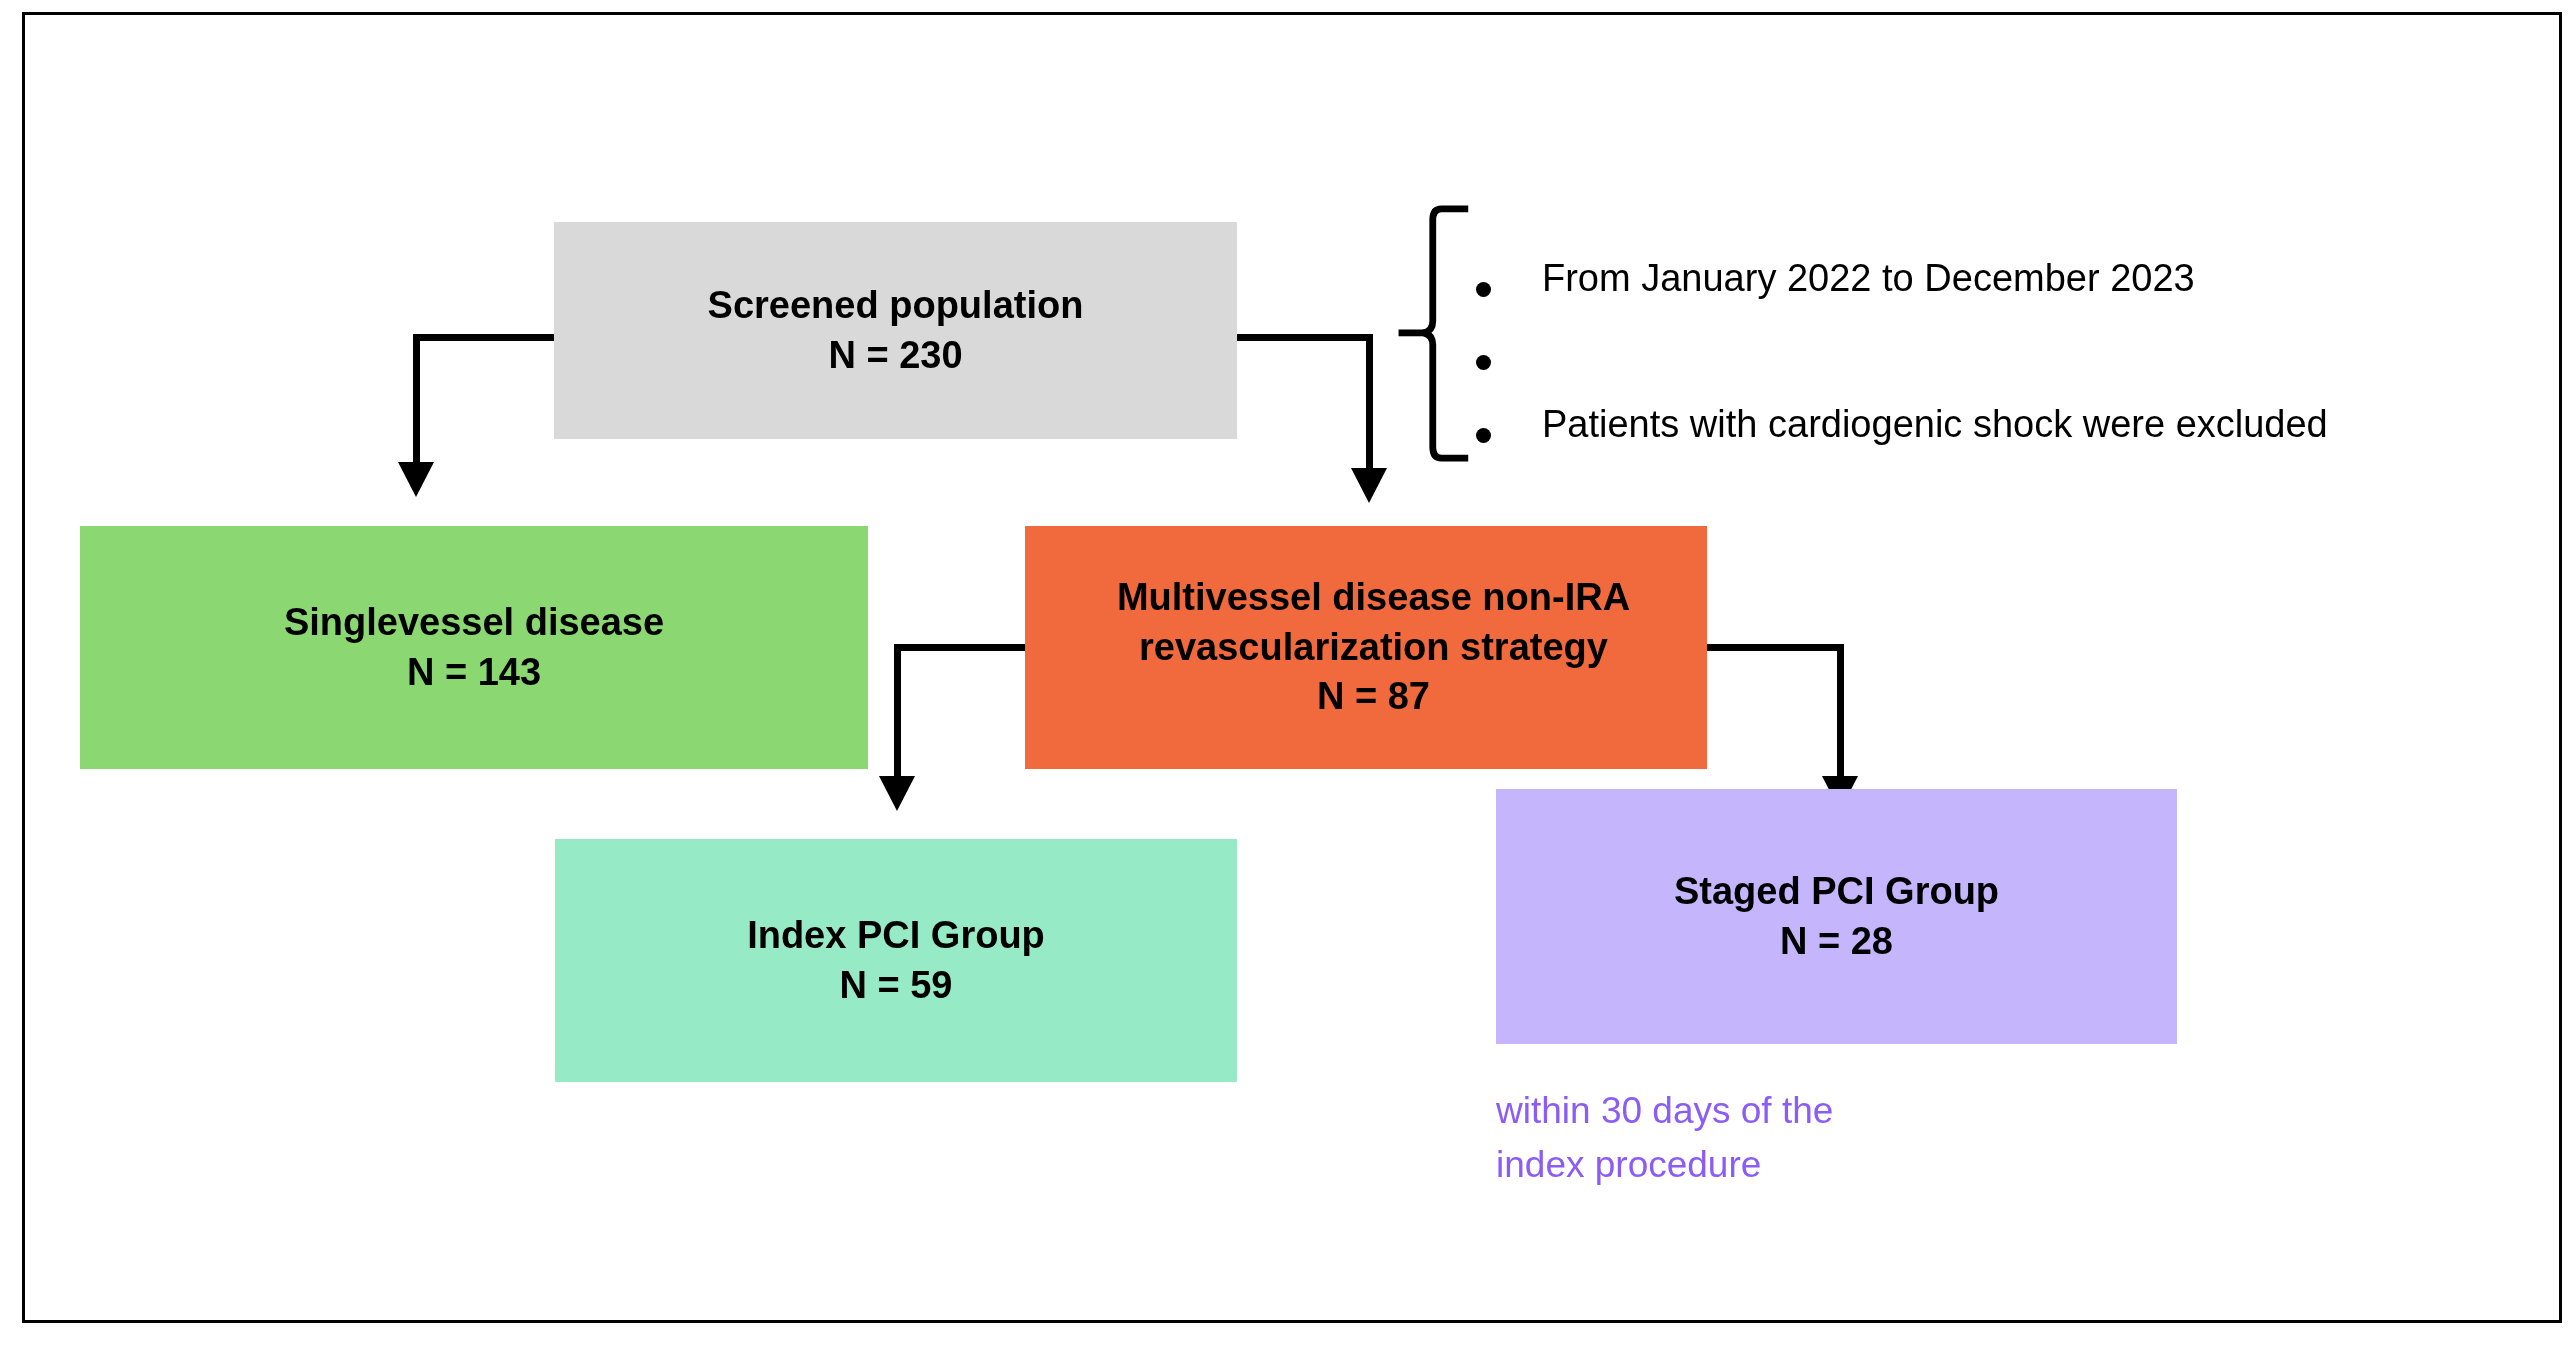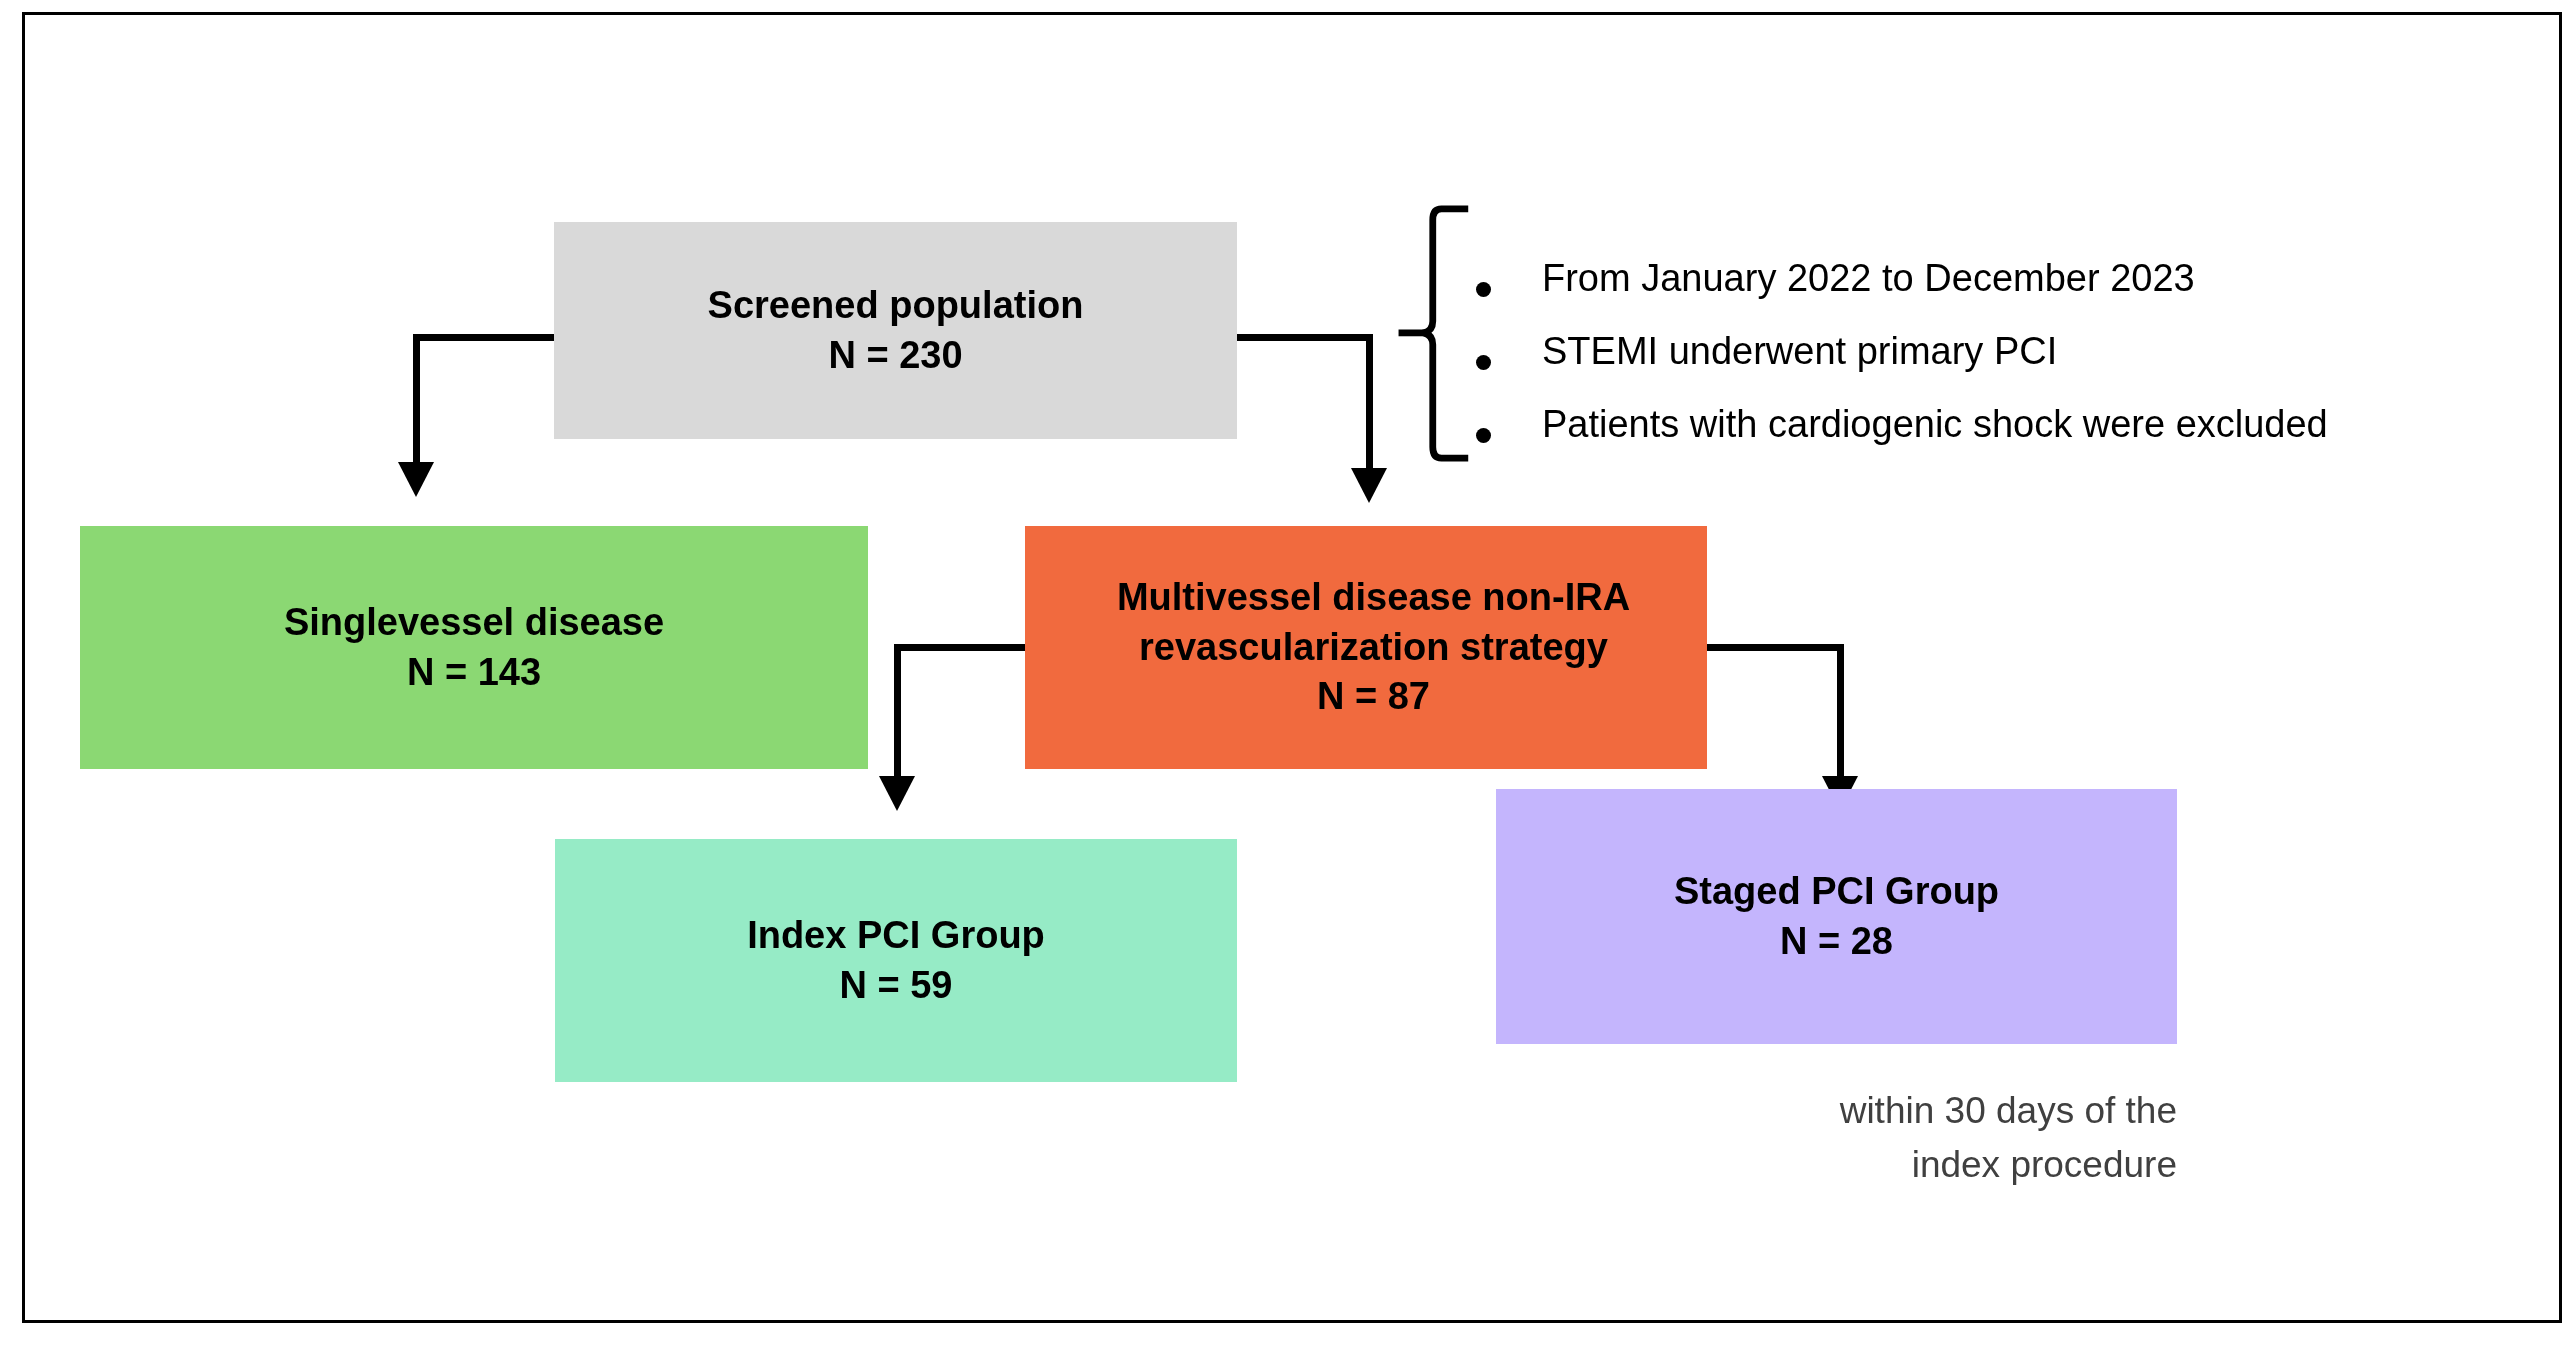--- a/index.html
+++ b/index.html
@@ -83,25 +83,25 @@
     width: 681px;
     height: 255px;
     background: #c4b5fd;
     font-size: 38px;
   }
   .caption-staged {
     position: absolute;
     left: 1496px;
     top: 1084px;
     width: 681px;
-    text-align: right;
+    text-align: left;
     font-size: 37px;
     font-weight: normal;
     line-height: 1.45;
-    color: #404040;
+    color: #8b5cf6;
   }
   .caption-staged .line { display: block; }
 
   
   .conn {
     position: absolute;
     background: #000000;
   }
   .hline { height: 6.8px; }
   .vline { width: 6.8px; }
@@ -193,21 +193,20 @@
     </svg>
   </div>
 
   <div class="bullet-list">
     <div class="bullet-row">
       <span class="bullet-dot"></span>
       <span class="bullet-text">From January 2022 to December 2023</span>
     </div>
     <div class="bullet-row">
       <span class="bullet-dot"></span>
-      <span class="bullet-text">STEMI underwent primary PCI</span>
     </div>
     <div class="bullet-row">
       <span class="bullet-dot"></span>
       <span class="bullet-text">Patients with cardiogenic shock were excluded</span>
     </div>
   </div>
 
   <div class="node node-screened">
     <span class="line">Screened population</span>
     <span class="line">N = 230</span>

